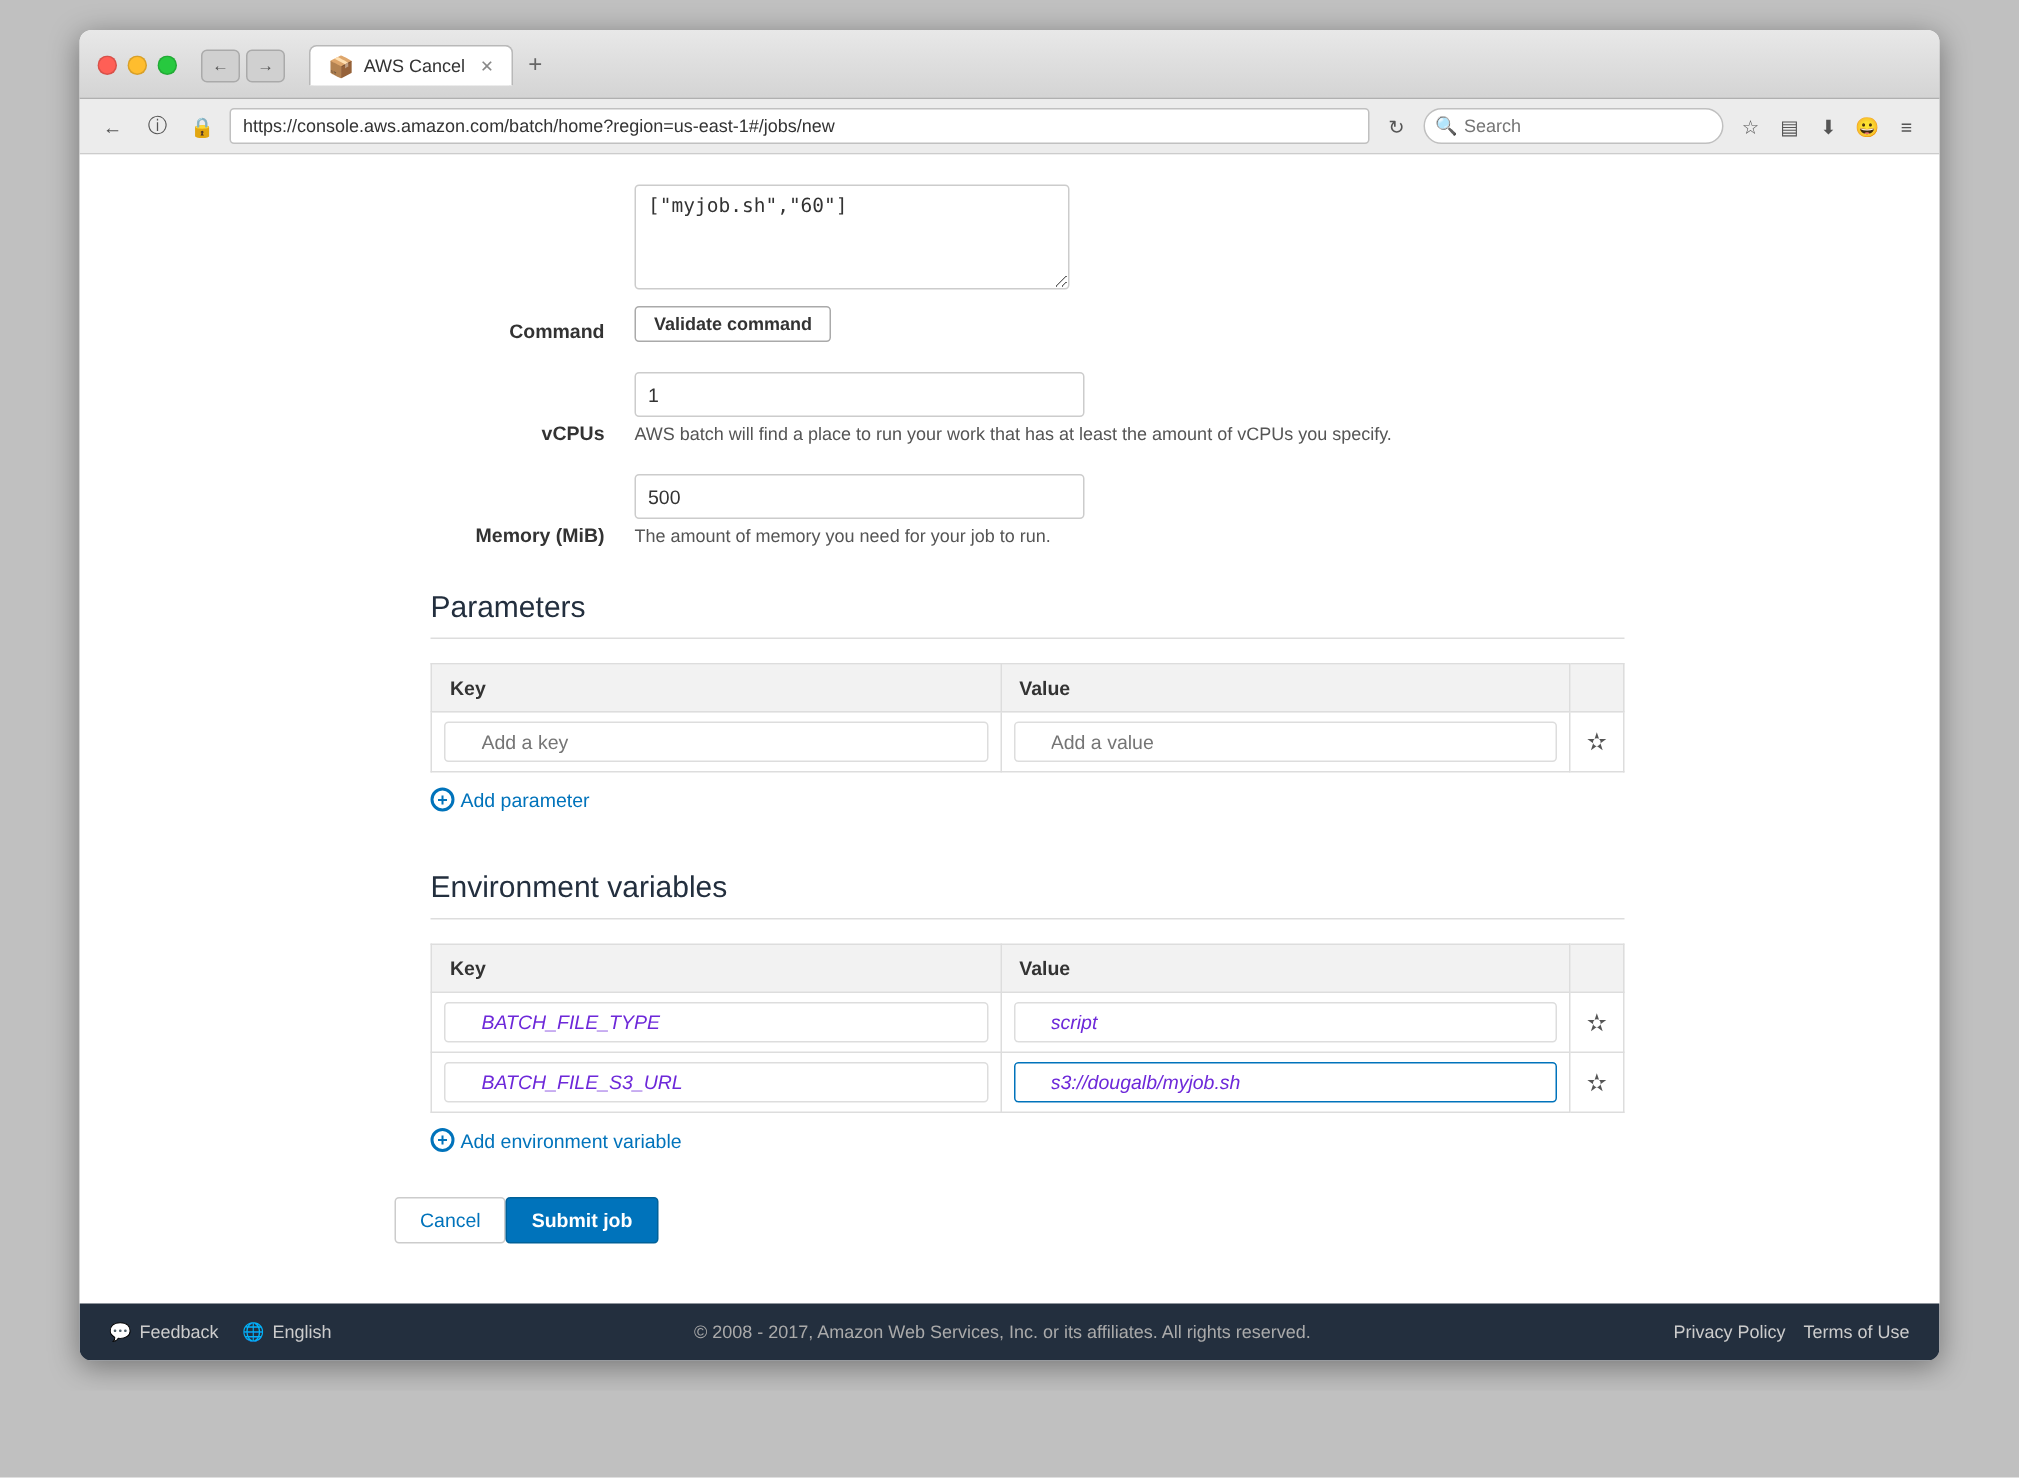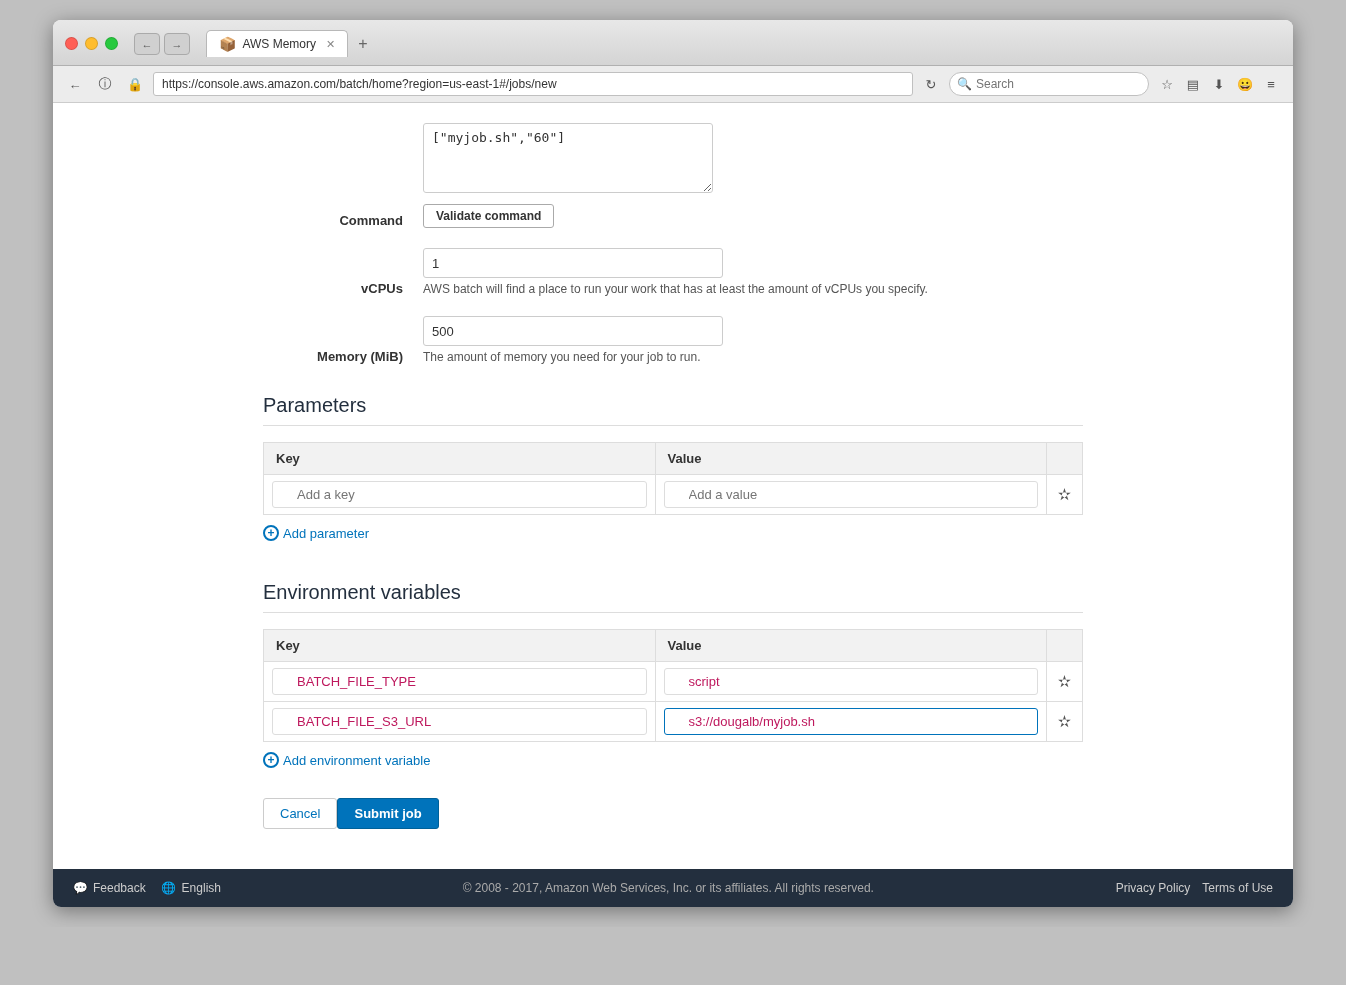--- a/index.html
+++ b/index.html
@@ -133,21 +133,21 @@
       font-weight: 400;
       color: #232f3e;
       margin-bottom: 8px;
       padding-top: 10px;
     }
     .section-divider {
       border: none;
       border-top: 1px solid #ddd;
       margin-bottom: 16px;
     }
-    .table-section { margin-bottom: 30px; }
+    .table-section { margin-bottom: 30px; margin-left: 24px; }
     .params-table { width: 100%; border-collapse: collapse; }
     .params-table th {
       background: #f2f2f2;
       border: 1px solid #ddd;
       padding: 8px 12px;
       text-align: left;
       font-size: 13px;
       font-weight: 700;
       color: #333;
     }
@@ -159,21 +159,21 @@
     .params-table td:last-child { width: 36px; text-align: center; }
     .table-input {
       width: 100%;
       border: 1px solid #ddd;
       border-radius: 3px;
       padding: 5px 24px;
       font-size: 13px;
       color: #999;
       background: white;
     }
-    .table-input.has-value { color: #be185d; }
+    .table-input.has-value { color: #6d28d9; font-style: italic; }
     .table-input.focused-blue {
       border-color: #0073bb;
       outline: none;
     }
     .remove-btn {
       background: none;
       border: none;
       cursor: pointer;
       color: #555;
       font-size: 16px;
@@ -260,21 +260,21 @@
       <div class="traffic-light tl-green"></div>
     </div>
     <div class="browser-nav">
       <div class="nav-btn">←</div>
       <div class="nav-btn">→</div>
     </div>
 
     <div style="flex:1; display:flex; align-items:center; gap:4px;">
       <div class="tab">
         <span class="tab-icon">📦</span>
-        <span>AWS Memory</span>
+        <span>AWS Cancel</span>
         <span class="tab-close">✕</span>
       </div>
       <button class="tab-new">+</button>
     </div>
   </div>
 
   <div class="browser-toolbar">
     <button class="toolbar-btn">←</button>
     <button class="toolbar-btn">ⓘ</button>
     <button class="toolbar-btn">🔒</button>

